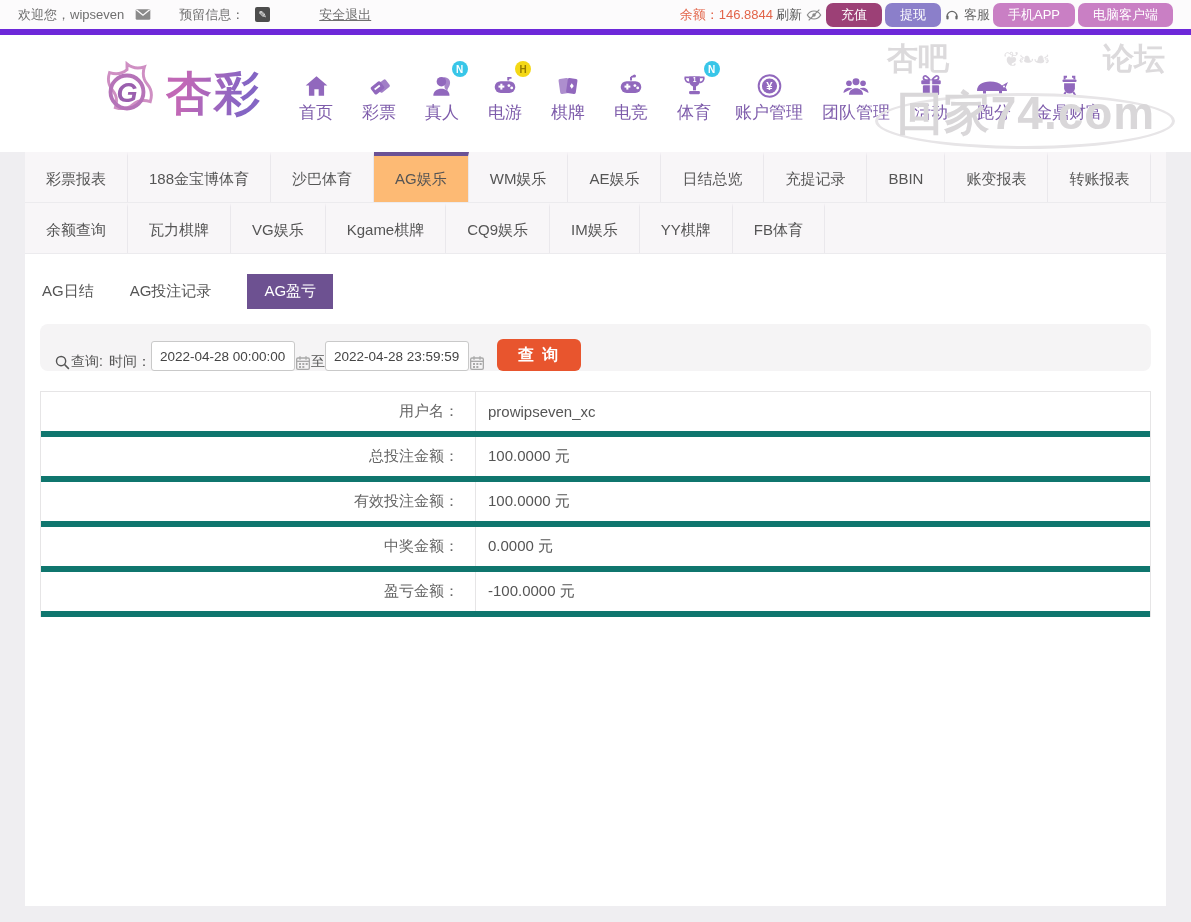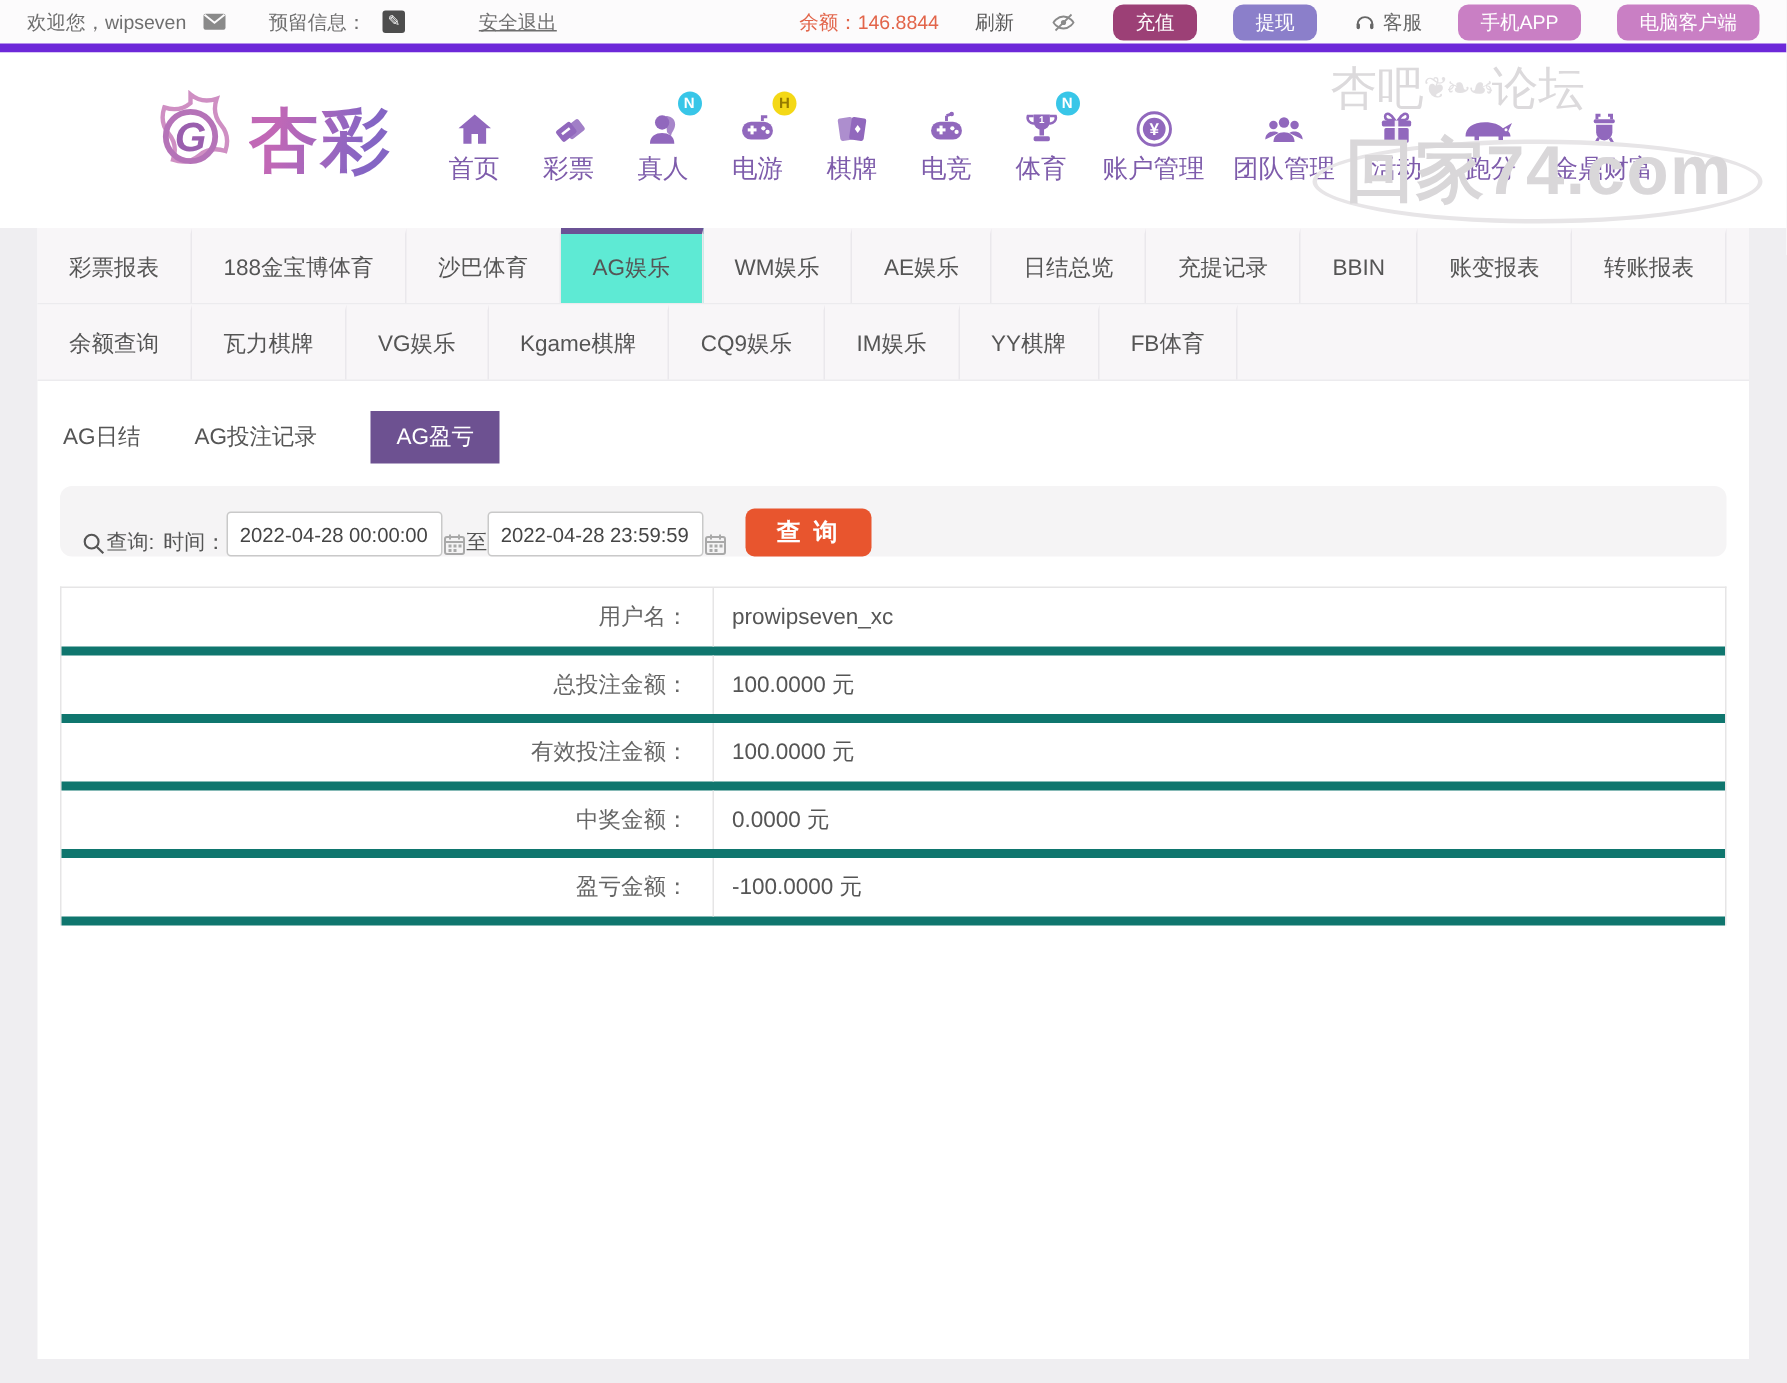--- a/index.html
+++ b/index.html
@@ -9,21 +9,21 @@
   *{box-sizing:border-box}
   html,body{margin:0;padding:0}
   body{width:1191px;height:922px;overflow:hidden;background:#efeef1;
        font-family:"Liberation Sans","DejaVu Sans",sans-serif;-webkit-font-smoothing:antialiased}
 
   
   .topbar{height:35px;background:#fcfbfc;border-bottom:6px solid #6d28d9;display:flex;align-items:center;
           padding:0 18px;font-size:13px;color:#6f6f6f;gap:11px}
   .topbar .sep{width:6px}
   .logout{text-decoration:underline;margin-left:38px;color:#6f6f6f;cursor:pointer}
-  .top-right{margin-left:auto;display:flex;align-items:center;gap:24px}
+  .top-right{margin-left:auto;display:flex;align-items:center;gap:3px}
   .balance{color:var(--balance)}
   .tbtn{color:#fff;border-radius:7px;padding:4px 15px;font-size:13px;cursor:pointer;line-height:16px}
   .tbtn.recharge{background:var(--recharge)}
   .tbtn.withdraw{background:var(--withdraw)}
   .tbtn.app,.tbtn.pc{background:var(--appbtn)}
   .icon{display:inline-flex;align-items:center;justify-content:center}
   .edit-box{width:15px;height:15px;background:#4d4d4d;border-radius:2px;color:#fff;font-size:10px;
             display:inline-flex;align-items:center;justify-content:center;cursor:pointer}
   .service{display:flex;gap:4px;color:#666;cursor:pointer}
 
@@ -37,31 +37,31 @@
   .nav-item{display:flex;flex-direction:column;align-items:center;cursor:pointer;min-width:44px}
   .nav-icon{height:36px;display:flex;align-items:flex-end;justify-content:center;position:relative;color:var(--brand)}
   .nav-label{font-size:17px;color:var(--navlabel);margin-top:2px;white-space:nowrap}
   .nbadge{position:absolute;top:-2px;right:-12px;width:16px;height:16px;border-radius:50%;
           font-size:10px;font-weight:bold;display:flex;align-items:center;justify-content:center}
   .nbadge.N{background:#38c6e8;color:#fff}
   .nbadge.H{background:#f4d816;color:#957b00}
 
   
   .watermark{position:absolute;right:12px;top:4px;width:306px;height:110px;pointer-events:none;z-index:5;color:#dcdadc}
-  .wm-top{display:flex;justify-content:flex-start;font-size:31px;font-weight:normal;padding:0 14px;line-height:40px}
+  .wm-top{display:flex;justify-content:space-between;font-size:31px;font-weight:bold;padding:0 14px;line-height:40px}
   .wm-flourish{font-size:20px;letter-spacing:-2px;color:#e3e1e3;line-height:40px}
   .wm-main{font-size:46px;font-weight:bold;text-align:center;margin-top:4px;letter-spacing:1px;position:relative;z-index:2;color:#d9d7d9}
   .wm-ellipse{position:absolute;left:2px;bottom:0;width:300px;height:56px;border:3px solid #e7e5e7;border-radius:50%}
 
   
   .card{margin:0 25px;background:#fff;height:754px}
   .tabrow{display:flex;background:#f8f6f8;border-bottom:1px solid #ecebee}
   .tab{padding:0 21px;height:50px;line-height:45px;font-size:15px;color:#555;border-right:1px solid #eae8ec;
        border-top:4px solid transparent;cursor:pointer;white-space:nowrap}
-  .tab.active{background:#5eead4;border-top-color:var(--tabbar)}
+  .tab.active{background:#fdba74;border-top-color:var(--tabbar)}
 
   .subtabs{display:flex;align-items:center;gap:36px;padding:20px 0 0 17px;margin-left:0}
   .subtab{font-size:15px;color:#555;cursor:pointer;padding:8px 0}
   .subtab.active{background:var(--subtab);color:#fff;padding:8px 17px;border-radius:0}
 
   .querybar{margin:15px 15px 0;background:#f5f4f5;border-radius:8px;height:47px;display:flex;align-items:flex-end;
             padding:0 14px;gap:0;font-size:14px;color:#555}
   .qinput{width:144px;height:30px;border:1px solid #c9c9c9;border-radius:3px;padding:0 8px;font-size:13.5px;color:#444;
           background:#fff;font-family:inherit}
   .qbtn{background:var(--querybtn);color:#fff;border:none;border-radius:6px;height:32px;padding:0 21px;

